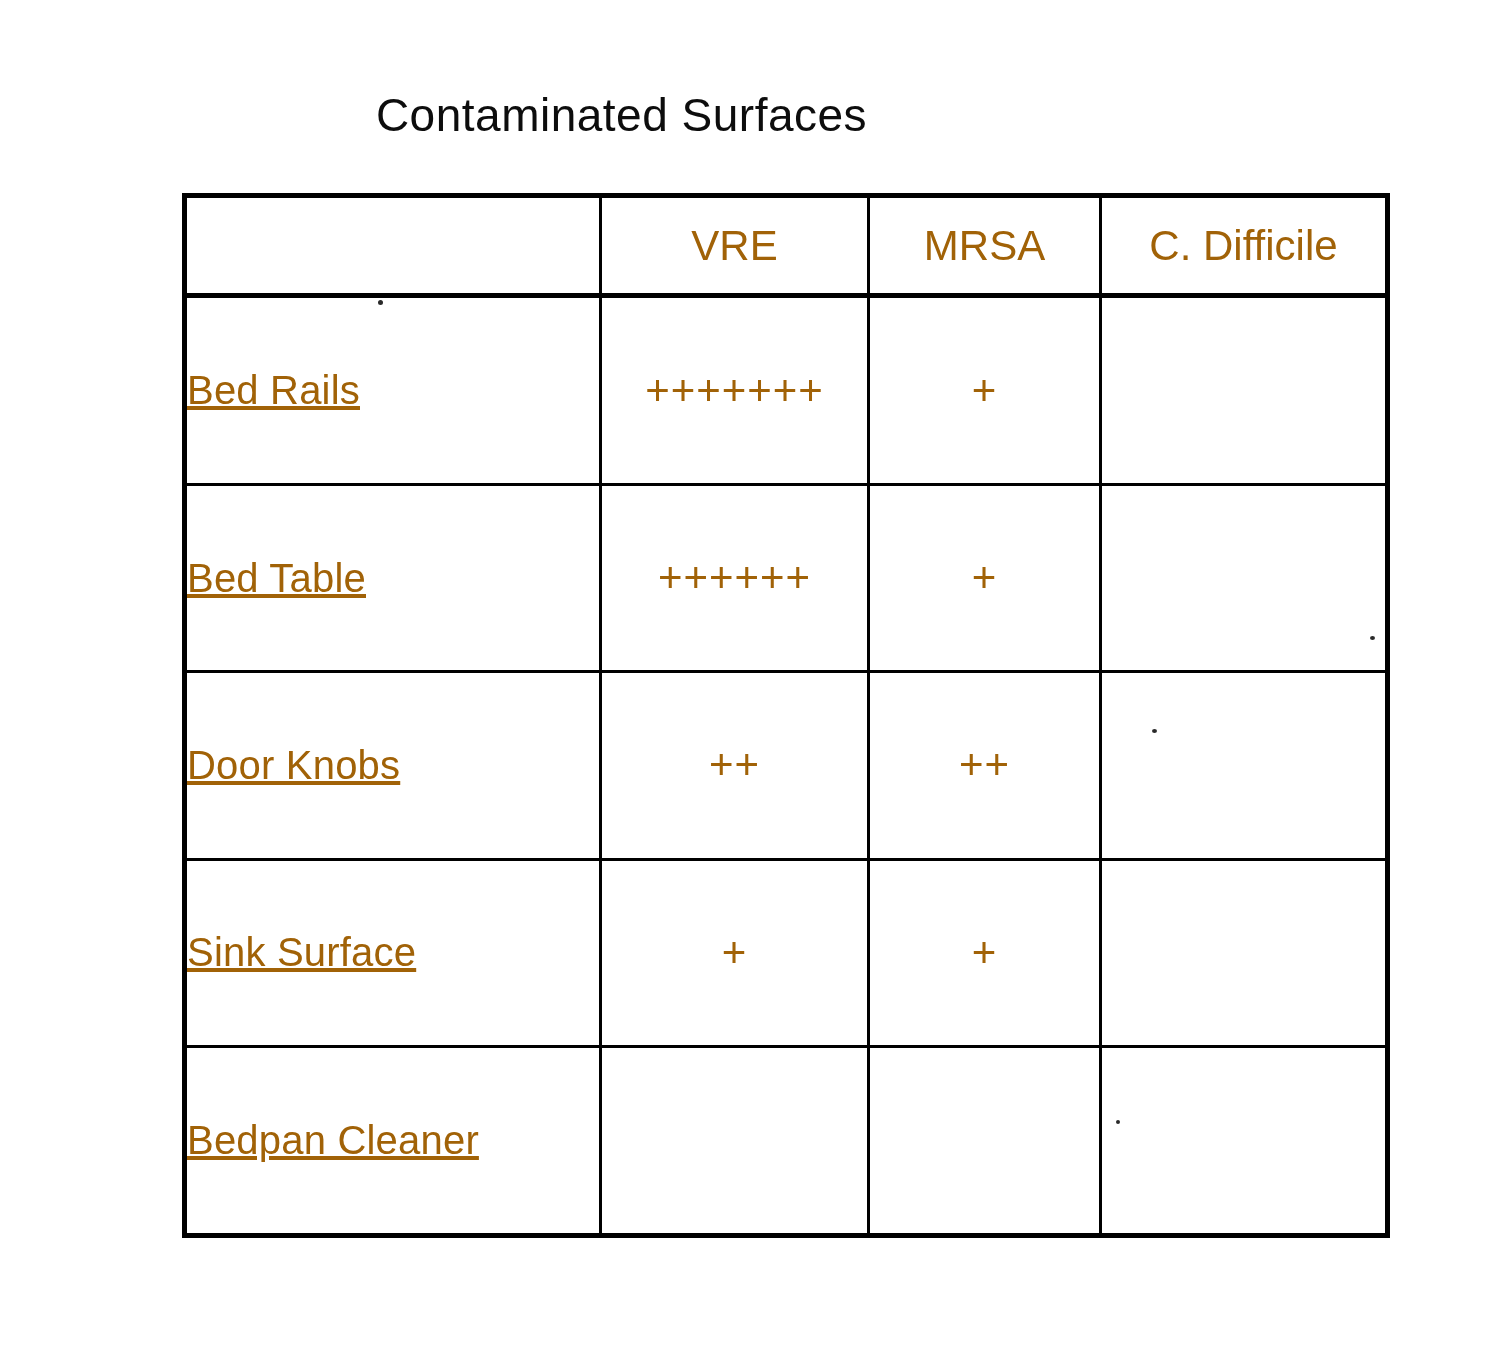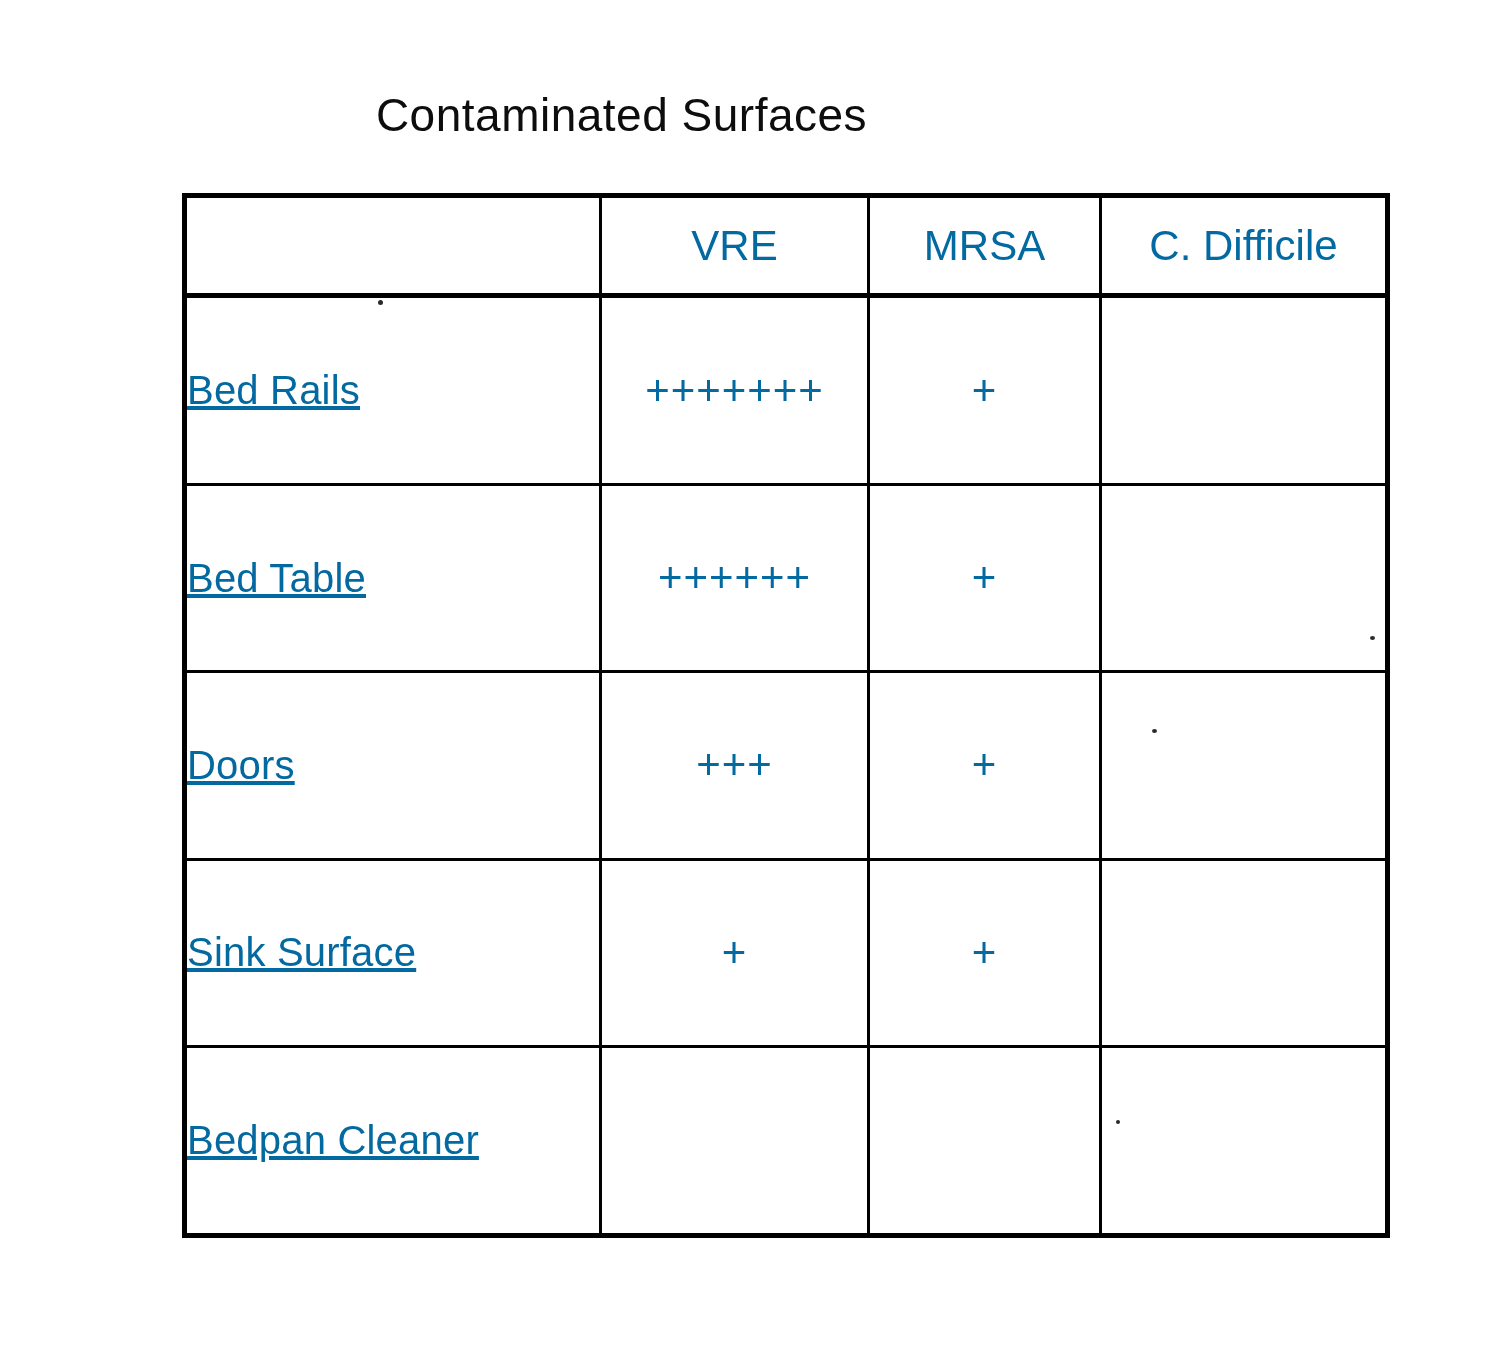--- a/index.html
+++ b/index.html
@@ -52,21 +52,21 @@
   table.scan-table col.c-mrsa  { width: 232px; }
   table.scan-table col.c-cdiff { width: 287px; }
 
   table.scan-table td,
   table.scan-table th {
     border: 3px solid #000;
     padding: 0;
     height: 95px;
     vertical-align: middle;
     font-weight: 400;
-    color: #0369a1;
+    color: #a16207;
   }
 
   
   tr.header-row th {
     font-size: 42px;
     text-align: center;
     border-bottom-width: 5px;
   }
   tr.header-row th.blank-head {
     border-left: 0;
@@ -126,23 +126,23 @@
           <td class="mark-cell">+</td>
           <td class="mark-cell"></td>
         </tr>
         <tr>
           <td class="row-label">Bed Table</td>
           <td class="mark-cell">++++++</td>
           <td class="mark-cell">+</td>
           <td class="mark-cell"></td>
         </tr>
         <tr>
-          <td class="row-label">Doors</td>
-          <td class="mark-cell">+++</td>
-          <td class="mark-cell">+</td>
+          <td class="row-label">Door Knobs</td>
+          <td class="mark-cell">++</td>
+          <td class="mark-cell">++</td>
           <td class="mark-cell"></td>
         </tr>
         <tr>
           <td class="row-label">Sink Surface</td>
           <td class="mark-cell">+</td>
           <td class="mark-cell">+</td>
           <td class="mark-cell"></td>
         </tr>
         <tr>
           <td class="row-label">Bedpan Cleaner</td>

